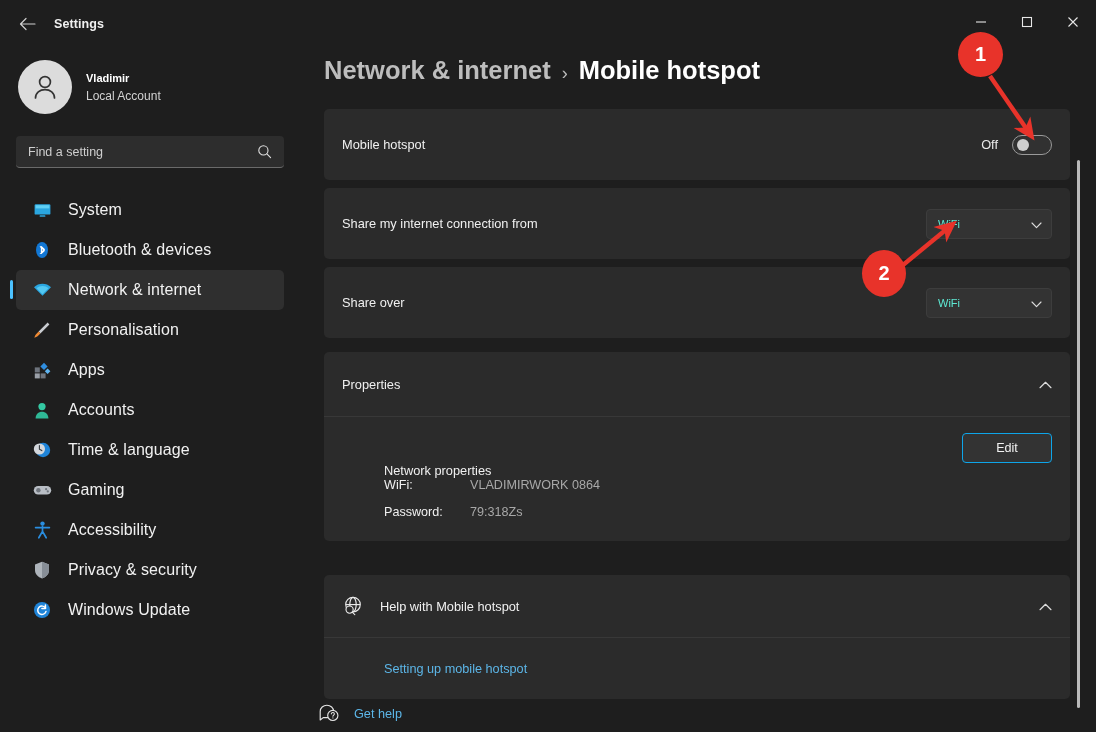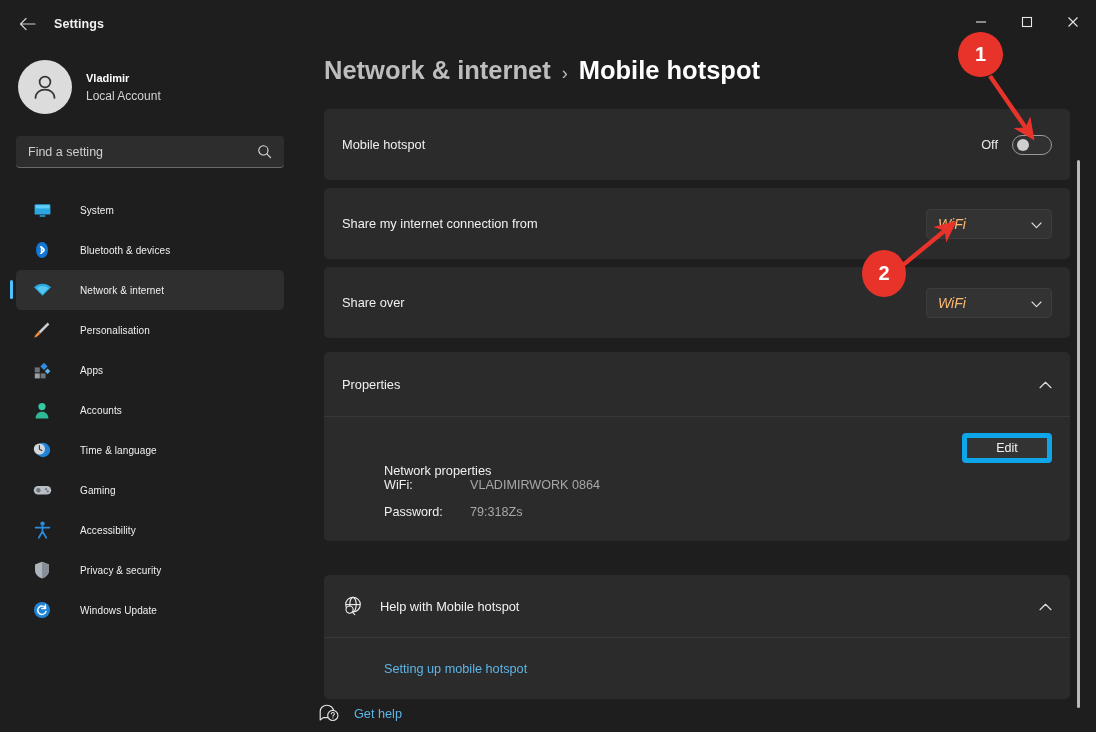--- a/index.html
+++ b/index.html
@@ -65,21 +65,21 @@
   .nav-item {
     position: relative; height: 40px; margin: 0 16px 0 16px; border-radius: 5px;
     display: flex; align-items: center; padding-left: 16px;
   }
   .nav-item.selected { background: #2f2f2f; }
   .nav-item.selected::before {
     content: ""; position: absolute; left: -6px; top: 10px;
     width: 3px; height: 19px; background: #4cc2ff; border-radius: 2px;
   }
   .nav-ico { width: 20px; height: 20px; display: flex; align-items: center; justify-content: center; flex: none; }
-  .nav-label { margin-left: 28px; font-size: 10px; color: #f1f1f1; letter-spacing: .1px; }
+  .nav-label { margin-left: 16px; font-size: 16px; color: #f1f1f1; letter-spacing: .1px; }
 
   
   .content {
     position: absolute; left: 300px; top: 48px; width: 796px; height: 684px;
     overflow: hidden;
   }
   .breadcrumb {
     margin: 8px 0 0 24px; display: flex; align-items: baseline;
     font-size: 25.5px; font-weight: 600;
   }
@@ -106,34 +106,34 @@
   }
   .toggle .knob {
     width: 12px; height: 12px; border-radius: 50%; background: #cfcfcf;
     margin-left: 4px;
   }
 
   .dropdown {
     width: 126px; height: 30px; background: #333333; border: 1px solid #3d3d3d;
     border-radius: 4px; display: flex; align-items: center; padding: 0 9px 0 11px;
   }
-  .dropdown .dd-val { font-size: 14px; color: #fdba74; flex: 1; font-style: italic; }
+  .dropdown .dd-val { font-size: 11px; color: #5eead4; flex: 1; }
   .dropdown .dd-chev svg { stroke: #dcdcdc; }
 
   .exp-header {
     height: 64px; display: flex; align-items: center; padding: 0 18px; justify-content: space-between;
   }
   .exp-title { font-size: 12.8px; color: #f0f0f0; flex: 1; }
   .exp-chev svg { stroke: #dcdcdc; }
   .exp-body { border-top: 1px solid #383838; padding: 14px 18px 22px 60px; }
 
   .np-row { display: flex; align-items: center; height: 34px; }
   .np-title { font-size: 12.8px; color: #f0f0f0; flex: 1; margin-top: 44px; }
   .edit-btn {
-    width: 90px; height: 30px; background: #333333; border: 5px solid #0ea5e9;
+    width: 90px; height: 30px; background: #333333; border: 1px solid #0ea5e9;
     border-radius: 4px; display: flex; align-items: center; justify-content: center;
     font-size: 12.6px; color: #f2f2f2;
   }
   .kv { display: flex; margin-top: 13px; }
   .kv-key { font-size: 12.6px; color: #f0f0f0; width: 86px; }
   .kv-val { font-size: 12.6px; color: #a8a8a8; }
 
   .help-header { height: 62px; display: flex; align-items: center; padding: 0 18px; }
   .help-globe { width: 22px; height: 22px; margin-right: 16px; flex: none; }
   .help-globe svg { stroke: #e9e9e9; }

